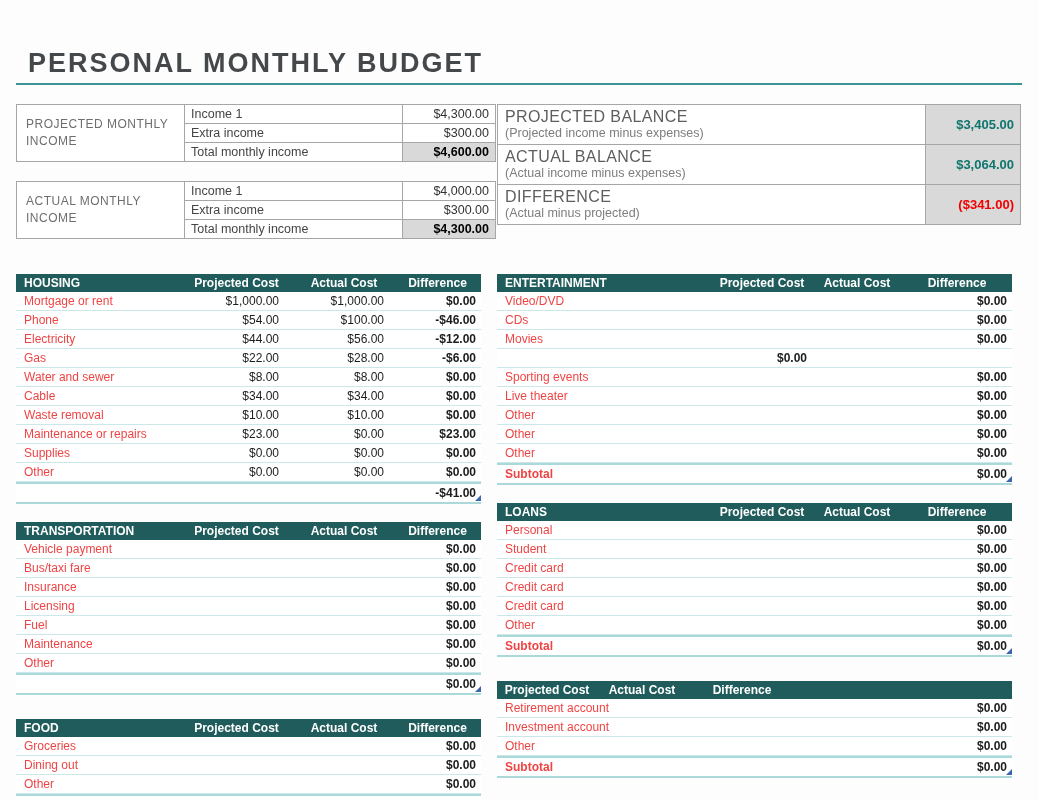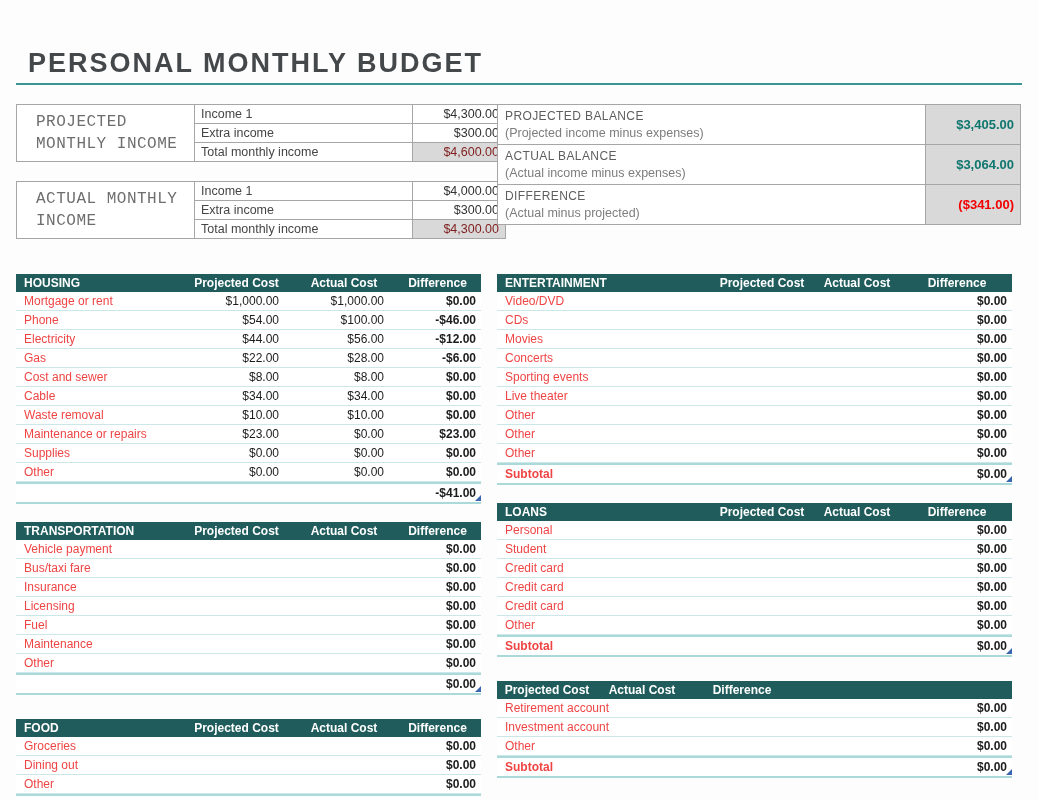--- a/index.html
+++ b/index.html
@@ -20,33 +20,33 @@
   .income{
     position:absolute;border-collapse:collapse;table-layout:fixed;width:461px;left:16px;
   }
   .income.projected{top:104px;}
   .income.actual{top:181px;}
   .income td{
     border:1px solid #a6a6a6;height:18px;font-size:12.5px;padding:0 6px;background:#fff;
     overflow:hidden;white-space:nowrap;
   }
   .income .inc-label{
-    width:152px;color:#6e6e6e;font-size:16px;letter-spacing:.5px;line-height:1.4;
-    white-space:normal;padding-left:19px;vertical-align:middle;font-family:Liberation Mono, monospace;
+    width:152px;color:#6e6e6e;font-size:12px;letter-spacing:.5px;line-height:1.4;
+    white-space:normal;padding-left:9px;vertical-align:middle;
   }
   .income .inc-item{width:205px;color:#454545;}
   .income .inc-value{width:80px;text-align:right;color:#333;}
-  .income .inc-total{background:var(--total-fill,#d9d9d9);font-weight:400;color:#7f1d1d;padding-left:16px;}
+  .income .inc-total{background:var(--total-fill,#d9d9d9);font-weight:700;color:#000000;padding-left:16px;}
   
   .summary{
     position:absolute;left:497px;top:104px;width:524px;border-collapse:collapse;table-layout:fixed;
   }
   .summary td{border:1px solid #a6a6a6;height:37px;padding:1px 6px;background:#fff;vertical-align:middle;}
   .summary .sum-label{width:414px;padding-left:7px;}
-  .summary .sum-title{display:block;font-size:12px;color:#5e5e5e;letter-spacing:.4px;line-height:17px;}
+  .summary .sum-title{display:block;font-size:16px;color:#5e5e5e;letter-spacing:.4px;line-height:17px;}
   .summary .sum-sub{display:block;font-size:12.5px;color:#7d7d7d;line-height:17px;}
   .summary .sum-value{
     background:var(--total-fill,#d9d9d9);text-align:right;font-weight:700;font-size:13px;color:#0f766e;
   }
   .summary .sum-value.neg{color:var(--negative,#f20000);}
   
   .col{position:absolute;top:274px;}
   .col-left{left:16px;width:465px;}
   .col-right{left:497px;width:515px;}
   .exp-table{width:100%;border-bottom:2px solid var(--subtotal-line,#abd8d8);}
@@ -167,21 +167,21 @@
           <div class="exp-cell num c2">$56.00</div>
           <div class="exp-cell num c3 diff">-$12.00</div>
         </div>
         <div class="exp-row">
           <div class="exp-cell cat">Gas</div>
           <div class="exp-cell num c1">$22.00</div>
           <div class="exp-cell num c2">$28.00</div>
           <div class="exp-cell num c3 diff">-$6.00</div>
         </div>
         <div class="exp-row">
-          <div class="exp-cell cat">Cost and sewer</div>
+          <div class="exp-cell cat">Water and sewer</div>
           <div class="exp-cell num c1">$8.00</div>
           <div class="exp-cell num c2">$8.00</div>
           <div class="exp-cell num c3 diff">$0.00</div>
         </div>
         <div class="exp-row">
           <div class="exp-cell cat">Cable</div>
           <div class="exp-cell num c1">$34.00</div>
           <div class="exp-cell num c2">$34.00</div>
           <div class="exp-cell num c3 diff">$0.00</div>
         </div>
@@ -325,21 +325,20 @@
           <div class="exp-cell num c2"></div>
           <div class="exp-cell num c3 diff">$0.00</div>
         </div>
         <div class="exp-row">
           <div class="exp-cell cat">Movies</div>
           <div class="exp-cell num c1"></div>
           <div class="exp-cell num c2"></div>
           <div class="exp-cell num c3 diff">$0.00</div>
         </div>
         <div class="exp-row">
-          <div class="exp-cell cat">Concerts</div>
           <div class="exp-cell num c1"></div>
           <div class="exp-cell num c2"></div>
           <div class="exp-cell num c3 diff">$0.00</div>
         </div>
         <div class="exp-row">
           <div class="exp-cell cat">Sporting events</div>
           <div class="exp-cell num c1"></div>
           <div class="exp-cell num c2"></div>
           <div class="exp-cell num c3 diff">$0.00</div>
         </div>

